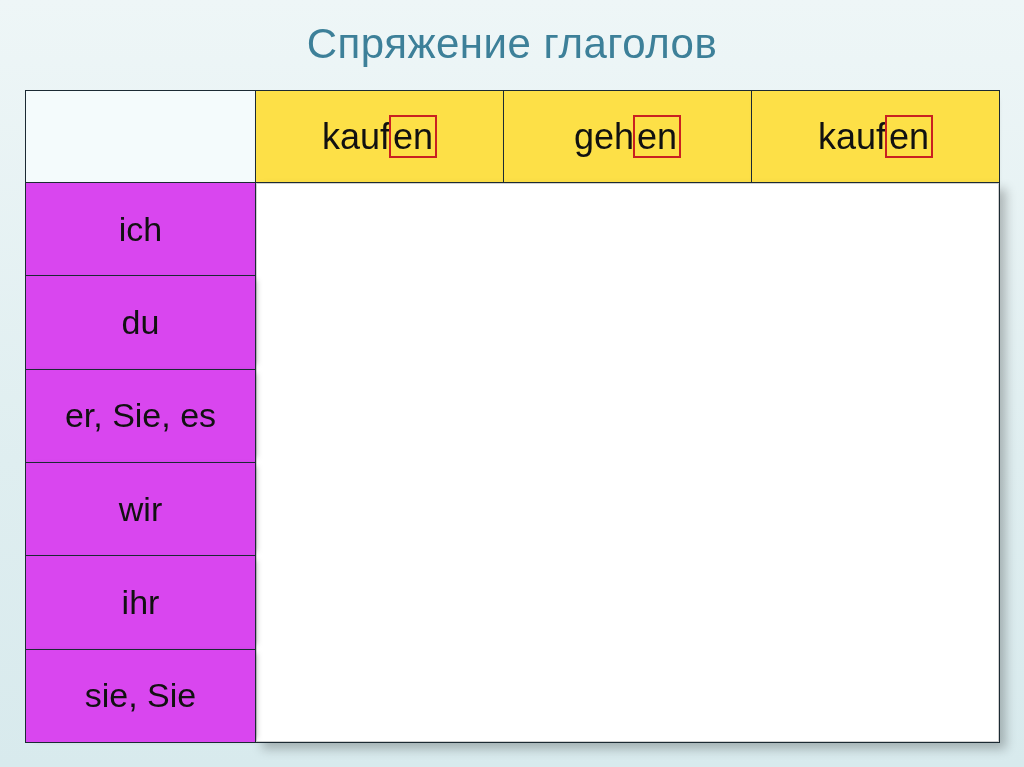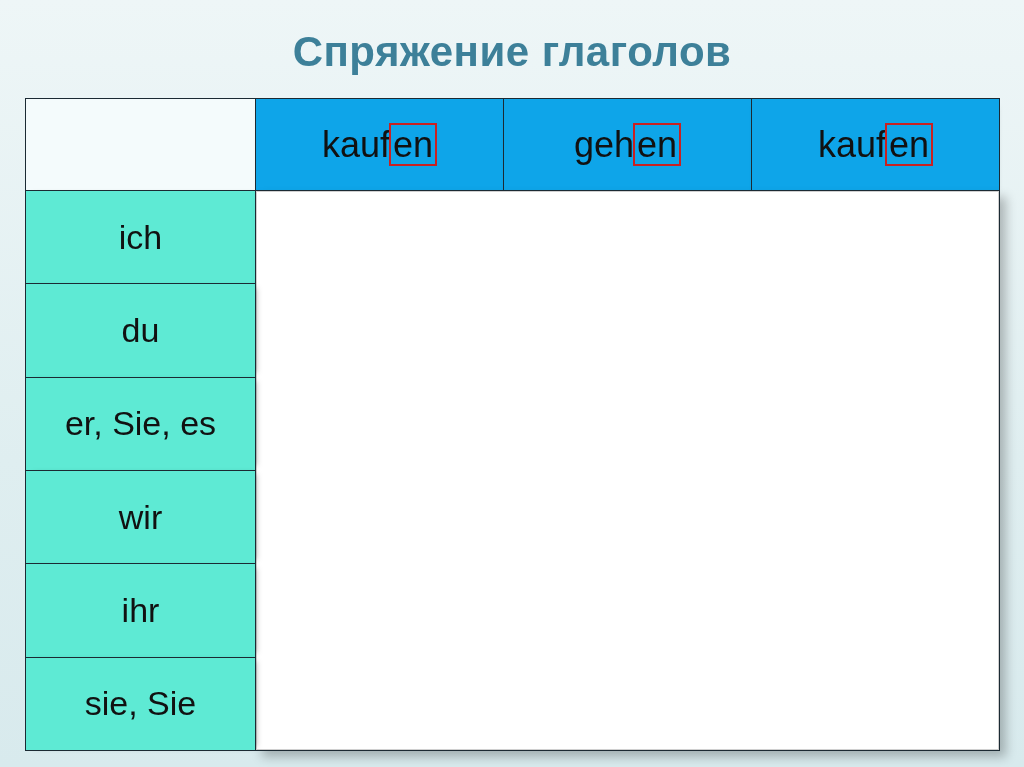--- a/index.html
+++ b/index.html
@@ -15,25 +15,25 @@
   }
   *, *::before, *::after { box-sizing: inherit; }
 
   .slide {
     width: 1024px;
     height: 767px;
     position: relative;
   }
 
   h1.title {
-    margin: 8px;
+    margin: 0;
     padding: 20px 0 8px 0;
     text-align: center;
     font-size: 42px;
-    font-weight: 700;
+    font-weight: 400;
     color: #3d8099;
     letter-spacing: 0.5px;
   }
 
   .table-wrap {
     position: absolute;
     left: 25px;
     top: 90px;
     width: 975px;
   }
@@ -53,30 +53,30 @@
     font-weight: 400;
     color: #111;
     text-align: center;
     vertical-align: middle;
     padding: 0;
     height: 92px;
   }
 
   
   thead th {
-    background: #0ea5e9;
+    background: #fde047;
     font-size: 36px;
   }
   thead th.corner {
     background: #f4fbfc;
   }
 
   
   tbody td.pronoun {
-    background: #5eead4;
+    background: #d946ef;
     font-size: 34px;
     box-shadow: inset -2px 0 0 rgba(0,0,0,0); 
   }
 
   
   td.body-area {
     background: #ffffff;
     border: 1.5px solid #1b2a33;
     box-shadow:
       inset 0 0 0 1px #d0d0d0,

